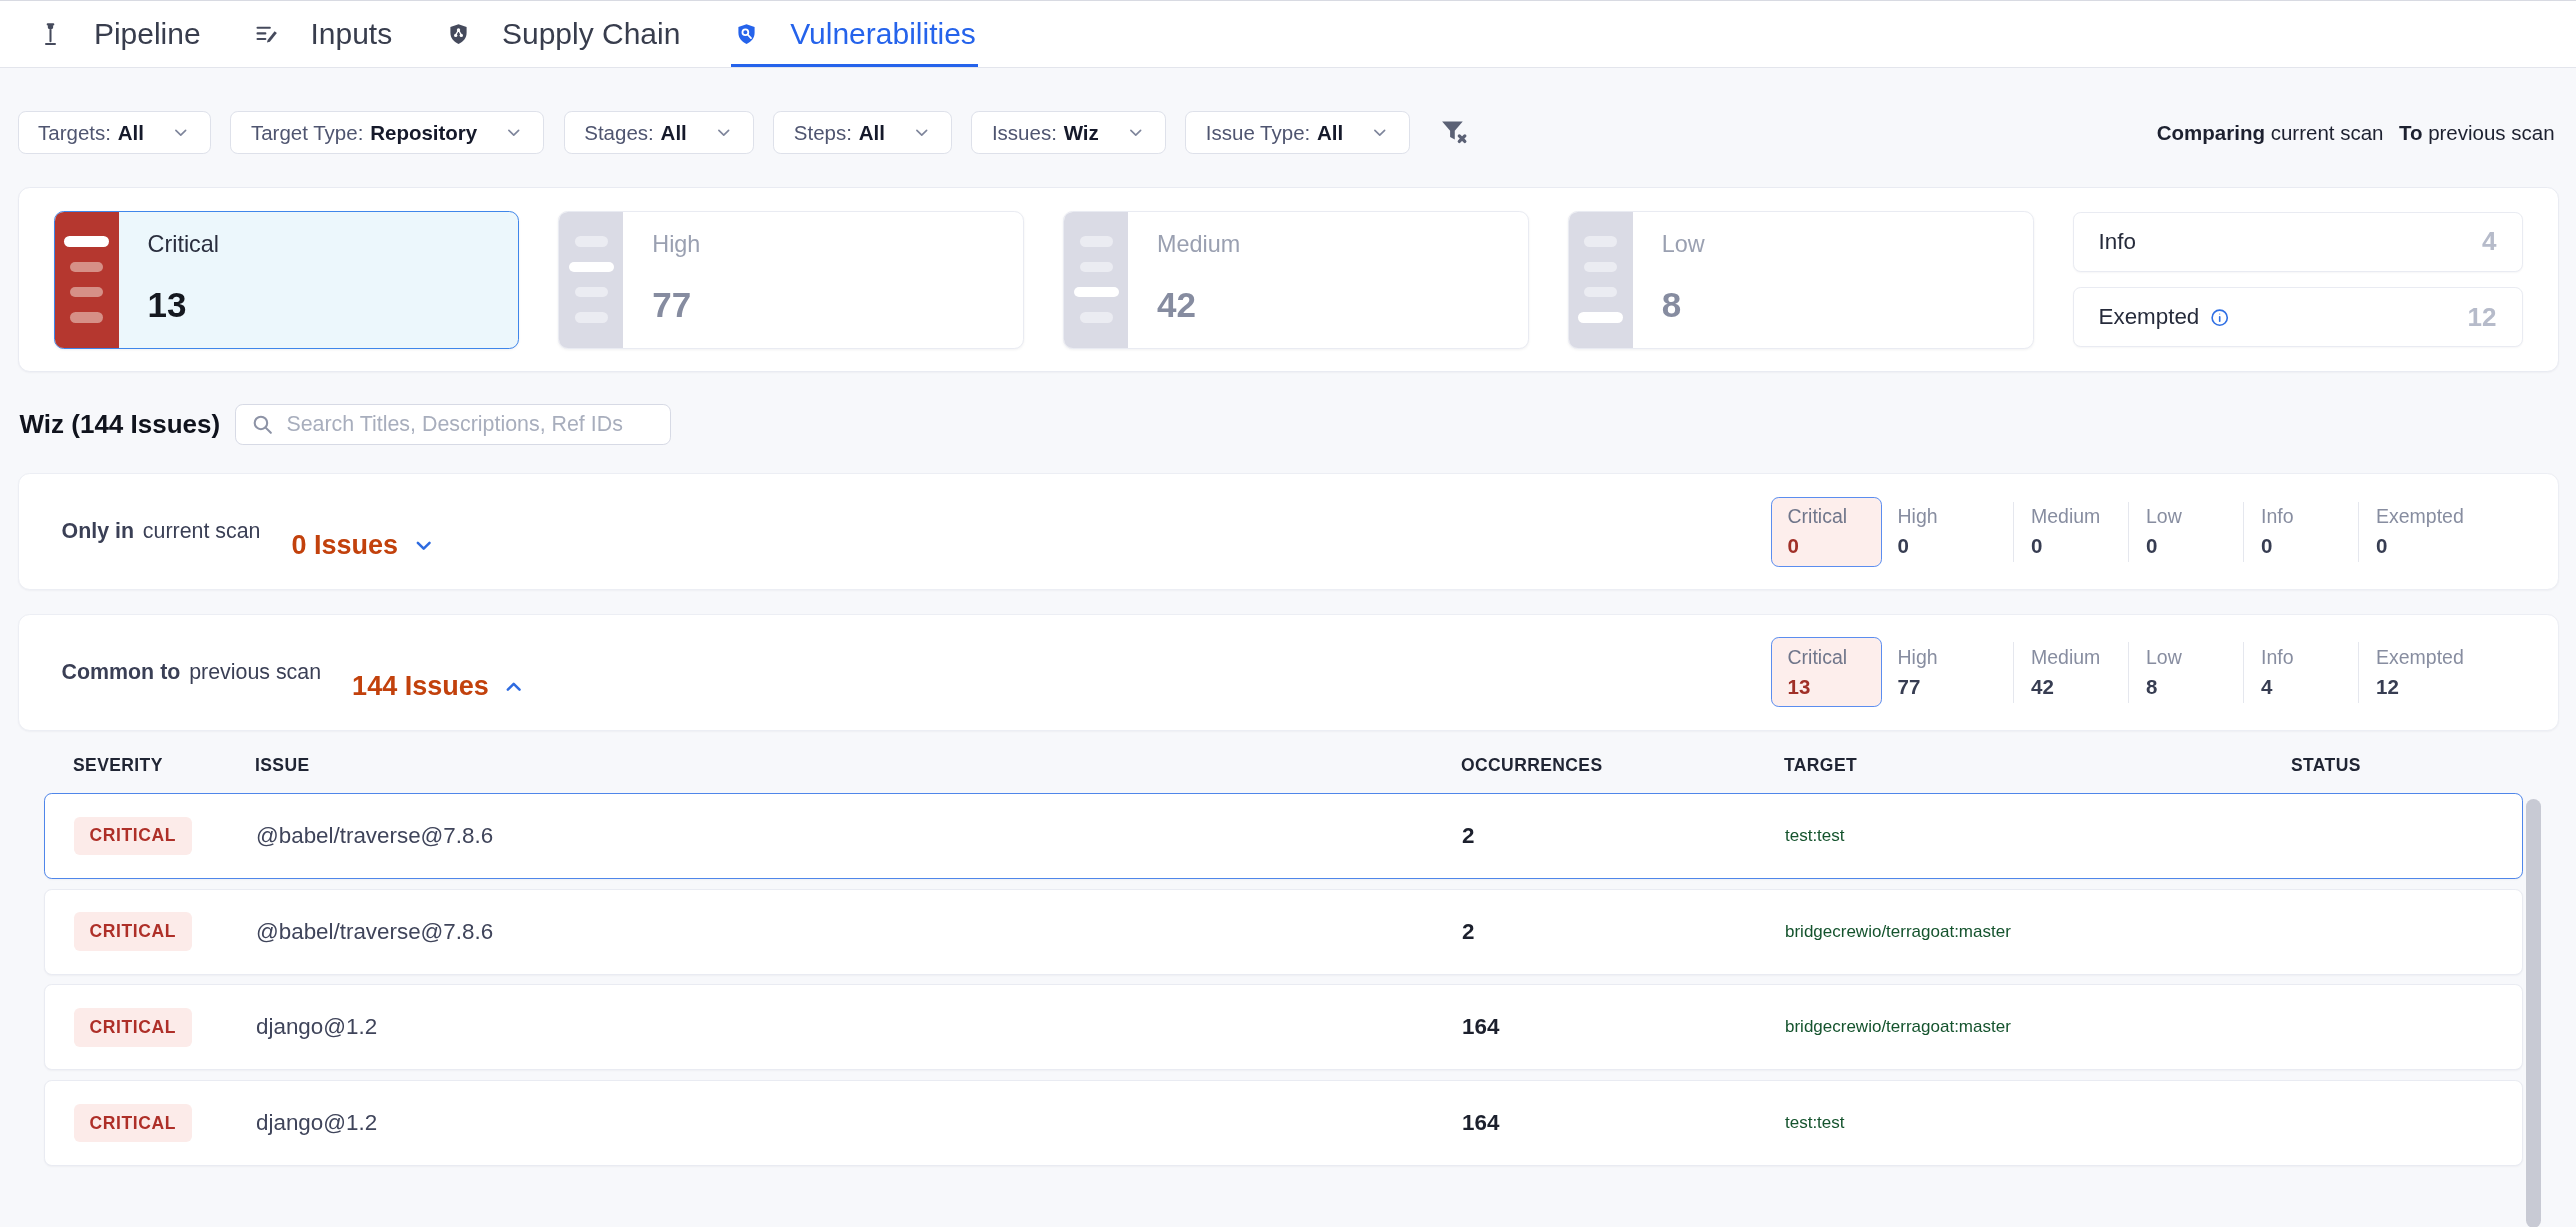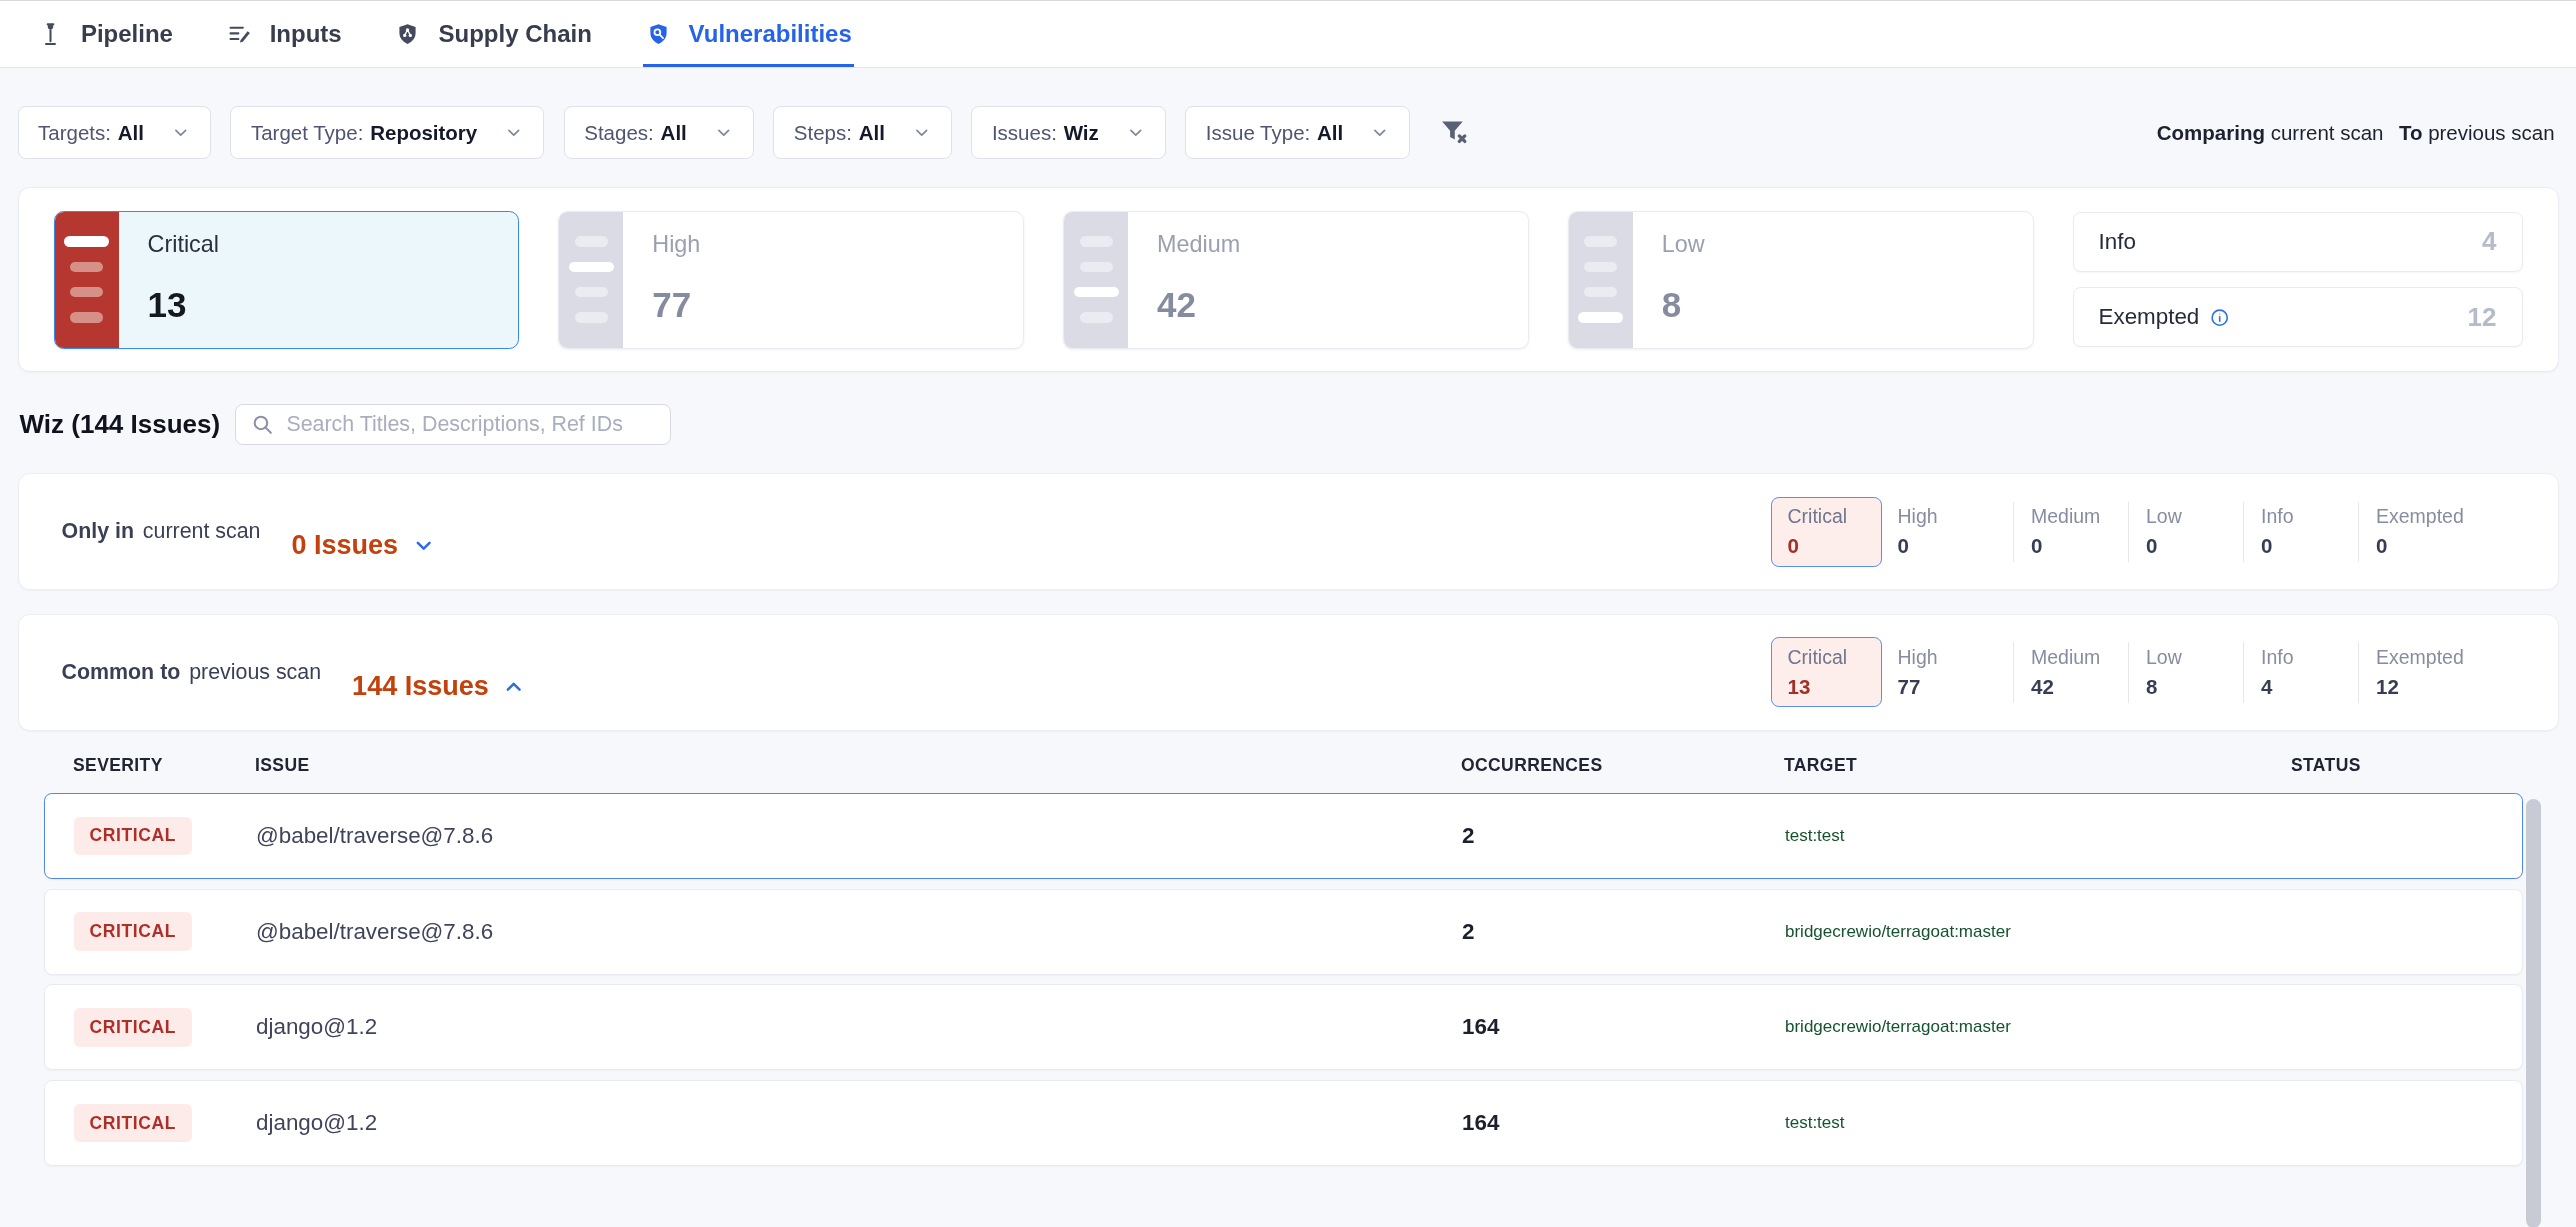--- a/index.html
+++ b/index.html
@@ -11,34 +11,34 @@
     position:relative;
   }
   
   .tabbar{
     height:68px;background:#ffffff;
     border-top:1px solid #d8dae2;border-bottom:1px solid #e3e5ec;
     display:flex;align-items:stretch;padding-left:35px;gap:49px;
     box-sizing:border-box;
   }
   .tab{
-    display:flex;align-items:center;gap:17px;
-    font-size:24px;font-weight:700;color:#383d4d;
+    display:flex;align-items:center;gap:30px;
+    font-size:30px;font-weight:400;color:#383d4d;
     border-bottom:3.9px solid transparent;padding:3.9px 1.9px 0 1.9px;
     cursor:pointer;
   }
   .tab.active{color:#2563eb;border-bottom-color:#2563eb;}
   .ticon{width:27px;height:27px;display:inline-flex;}
   .ticon svg{width:27px;height:27px;stroke:#454a5c;stroke-width:1.8;fill:none;stroke-linecap:round;stroke-linejoin:round;}
   
   .filterrow{
     margin:39px 17.5px 0 17.5px;display:flex;align-items:center;gap:19.5px;height:51px;
   }
   .filter{
-    background:#fff;border:1px solid #dee1ea;border-radius:7.8px;height:53px;
+    background:#fff;border:1px solid #dee1ea;border-radius:7.8px;height:43px;
     display:flex;align-items:center;padding:0 19.5px;font-size:20.5px;cursor:pointer;
     font-family:"Liberation Sans", sans-serif;
   }
   .flabel{color:#4f5570;}
   .fvalue{color:#15192a;font-weight:700;margin-left:6.8px;}
   .chev{width:19.5px;height:19.5px;margin-left:27px;}
   .chev path{stroke:#7e859b;stroke-width:2;fill:none;stroke-linecap:round;stroke-linejoin:round;}
   .funnelbtn{background:none;border:none;padding:0;margin-left:7.8px;cursor:pointer;width:33px;height:33px;}
   .comparing{margin-left:auto;font-size:20.5px;color:#1d2130;padding-right:3.9px;}
   .comparing b{font-weight:700;}

